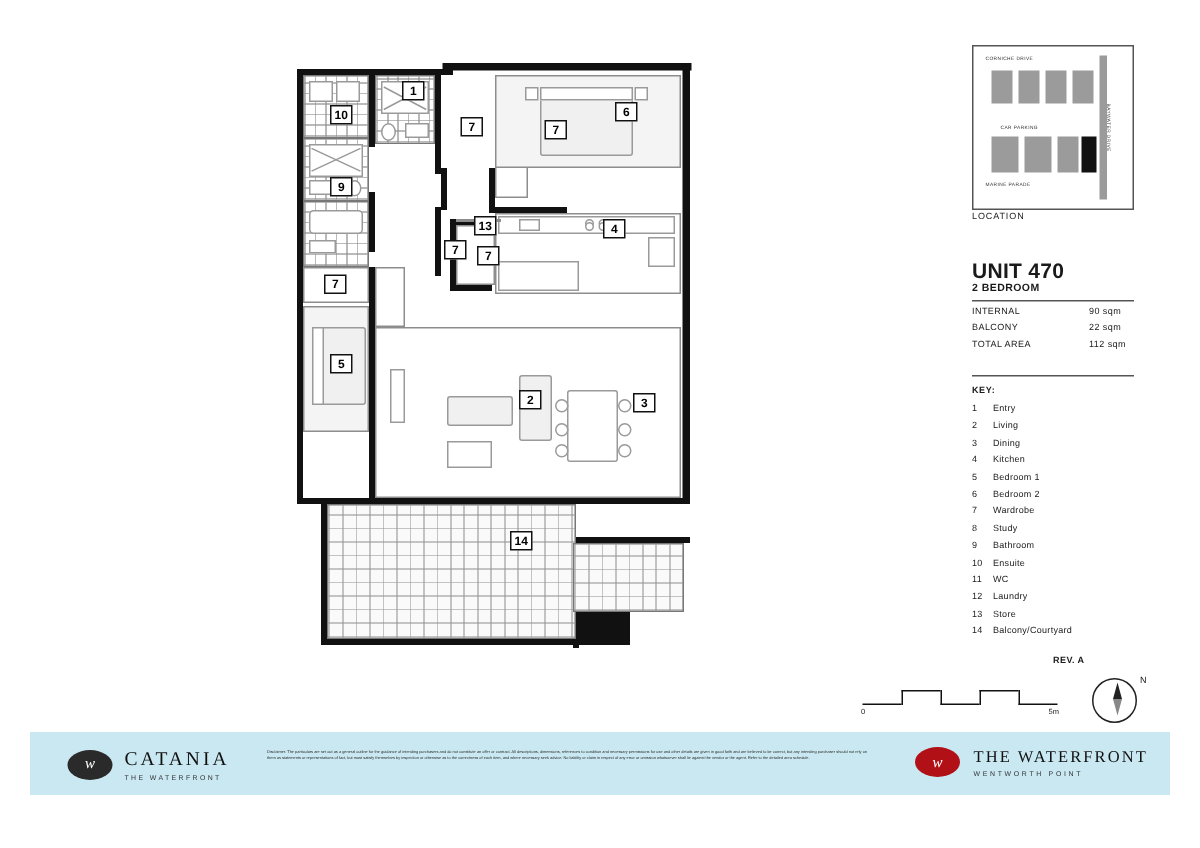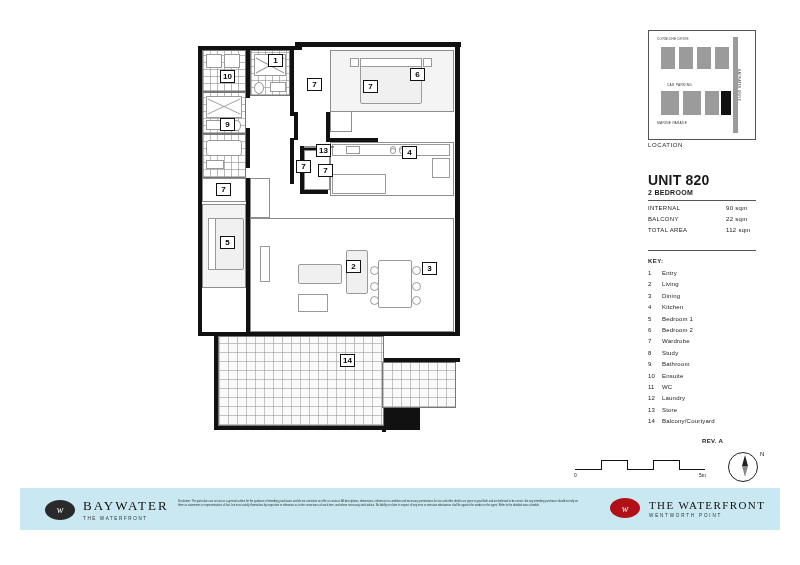--- a/index.html
+++ b/index.html
@@ -380,21 +380,21 @@
     <div class="loc-shape" style="left:48px;top:16px;width:14px;height:22px;"></div>
     <div class="loc-shape" style="left:66px;top:16px;width:14px;height:22px;"></div>
     <div class="loc-shape" style="left:12px;top:60px;width:18px;height:24px;"></div>
     <div class="loc-shape" style="left:34px;top:60px;width:18px;height:24px;"></div>
     <div class="loc-shape" style="left:56px;top:60px;width:14px;height:24px;"></div>
     <div class="loc-hl" style="left:72px;top:60px;width:10px;height:24px;"></div>
     <div class="loc-shape" style="left:84px;top:6px;width:5px;height:96px;"></div>
   </div>
   <div class="loc-label">LOCATION</div>
 
-  <div class="unit-title">UNIT 820</div>
+  <div class="unit-title">UNIT 470</div>
   <div class="unit-sub">2 BEDROOM</div>
   <div class="area-rule" style="top:200px;"></div>
 
   <div class="area-table">
     <div class="area-row">
       <span>INTERNAL</span>
       <span class="v">90 sqm</span>
     </div>
     <div class="area-row">
       <span>BALCONY</span>
@@ -488,21 +488,21 @@
     <div class="needle"></div>
     <div class="needle2"></div>
     <div class="n">N</div>
   </div>
 
   <div class="footer"></div>
 
   <div class="brand-left">
     <div class="wmark">w</div>
     <div>
-      <div class="bl-main">BAYWATER</div>
+      <div class="bl-main">CATANIA</div>
       <div class="bl-sub">THE WATERFRONT</div>
     </div>
   </div>
 
   <div class="disclaimer">Disclaimer: The particulars are set out as a general outline for the guidance of intending purchasers and do not constitute an offer or contract. All descriptions, dimensions, references to condition and necessary permissions for use and other details are given in good faith and are believed to be correct, but any intending purchaser should not rely on them as statements or representations of fact, but must satisfy themselves by inspection or otherwise as to the correctness of each item, and where necessary seek advice. No liability or claim in respect of any error or omission whatsoever shall lie against the vendor or the agent. Refer to the detailed area schedule.</div>
 
   <div class="brand-right">
     <div class="wmark red">w</div>
     <div>
       <div class="br-main">THE WATERFRONT</div>

